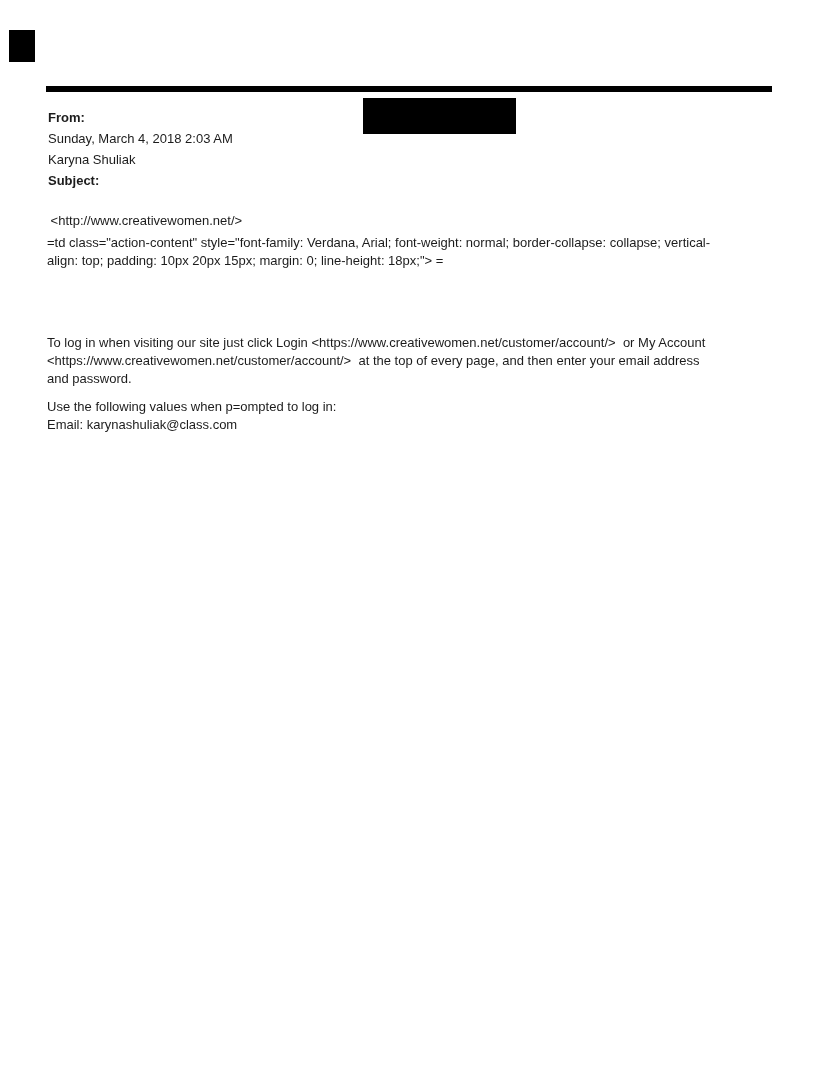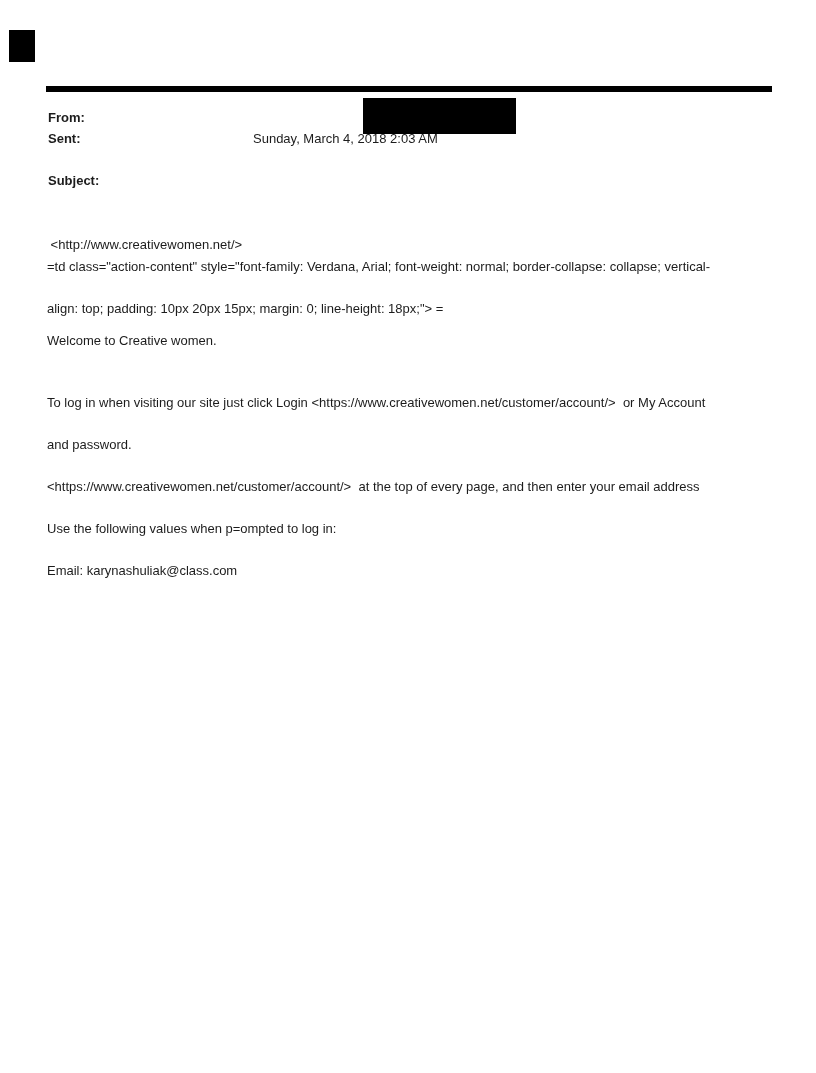--- a/index.html
+++ b/index.html
@@ -74,26 +74,25 @@
   .body-text {
     position: absolute;
     left: 47px; top: 212px;
     width: 740px;
     font-size: 13px;
   }
   .body-line {
     height: 18px;
     line-height: 18px;
     white-space: pre;
-    margin-top: 24px;
   }
   .gap-4  { margin-top: 4px; }
-  .gap-10 { }
+  .gap-10 { margin-top: 10px; }
   .gap-14 { margin-top: 14px; }
-  .gap-44 { margin-top: 44px; }
+  .gap-44 { margin-top: 64px; }
 
   
   .page-number {
     position: absolute;
     left: 0; top: 991px;
     width: 100%;
     text-align: center;
     font-size: 11px;
   }
   .bates-number {
@@ -111,40 +110,39 @@
 
   <div class="corner-redaction"></div>
 
   <div class="divider"></div>
 
   <div class="header">
     <div class="header-row">
       <span class="header-label">From:</span>
     </div>
     <div class="header-row">
-      <span class="header-label">Sent:</span>
       <span class="header-value">Sunday, March 4, 2018 2:03 AM</span>
     </div>
     <div class="header-row">
+      <span class="header-value">Karyna Shuliak</span>
     </div>
     <div class="header-row">
       <span class="header-label">Subject:</span>
     </div>
   </div>
 
   <div class="header-redaction"></div>
 
   <div class="body-text">
     <div class="body-line"> &lt;http://www.creativewomen.net/&gt;</div>
     <div class="body-line gap-4">=td class="action-content" style="font-family: Verdana, Arial; font-weight: normal; border-collapse: collapse; vertical-</div>
     <div class="body-line">align: top; padding: 10px 20px 15px; margin: 0; line-height: 18px;"&gt; =</div>
-    <div class="body-line gap-14">Welcome to Creative women.</div>
     <div class="body-line gap-44">To log in when visiting our site just click Login &lt;https://www.creativewomen.net/customer/account/&gt;  or My Account</div>
+    <div class="body-line">&lt;https://www.creativewomen.net/customer/account/&gt;  at the top of every page, and then enter your email address</div>
     <div class="body-line">and password.</div>
-    <div class="body-line">&lt;https://www.creativewomen.net/customer/account/&gt;  at the top of every page, and then enter your email address</div>
     <div class="body-line gap-10">Use the following values when p=ompted to log in:</div>
     <div class="body-line">Email: karynashuliak@class.com</div>
   </div>
 
   <div class="page-number">1</div>
 
   <div class="bates-number">EFTA_R1_01239019</div>
 
 </div>
 

